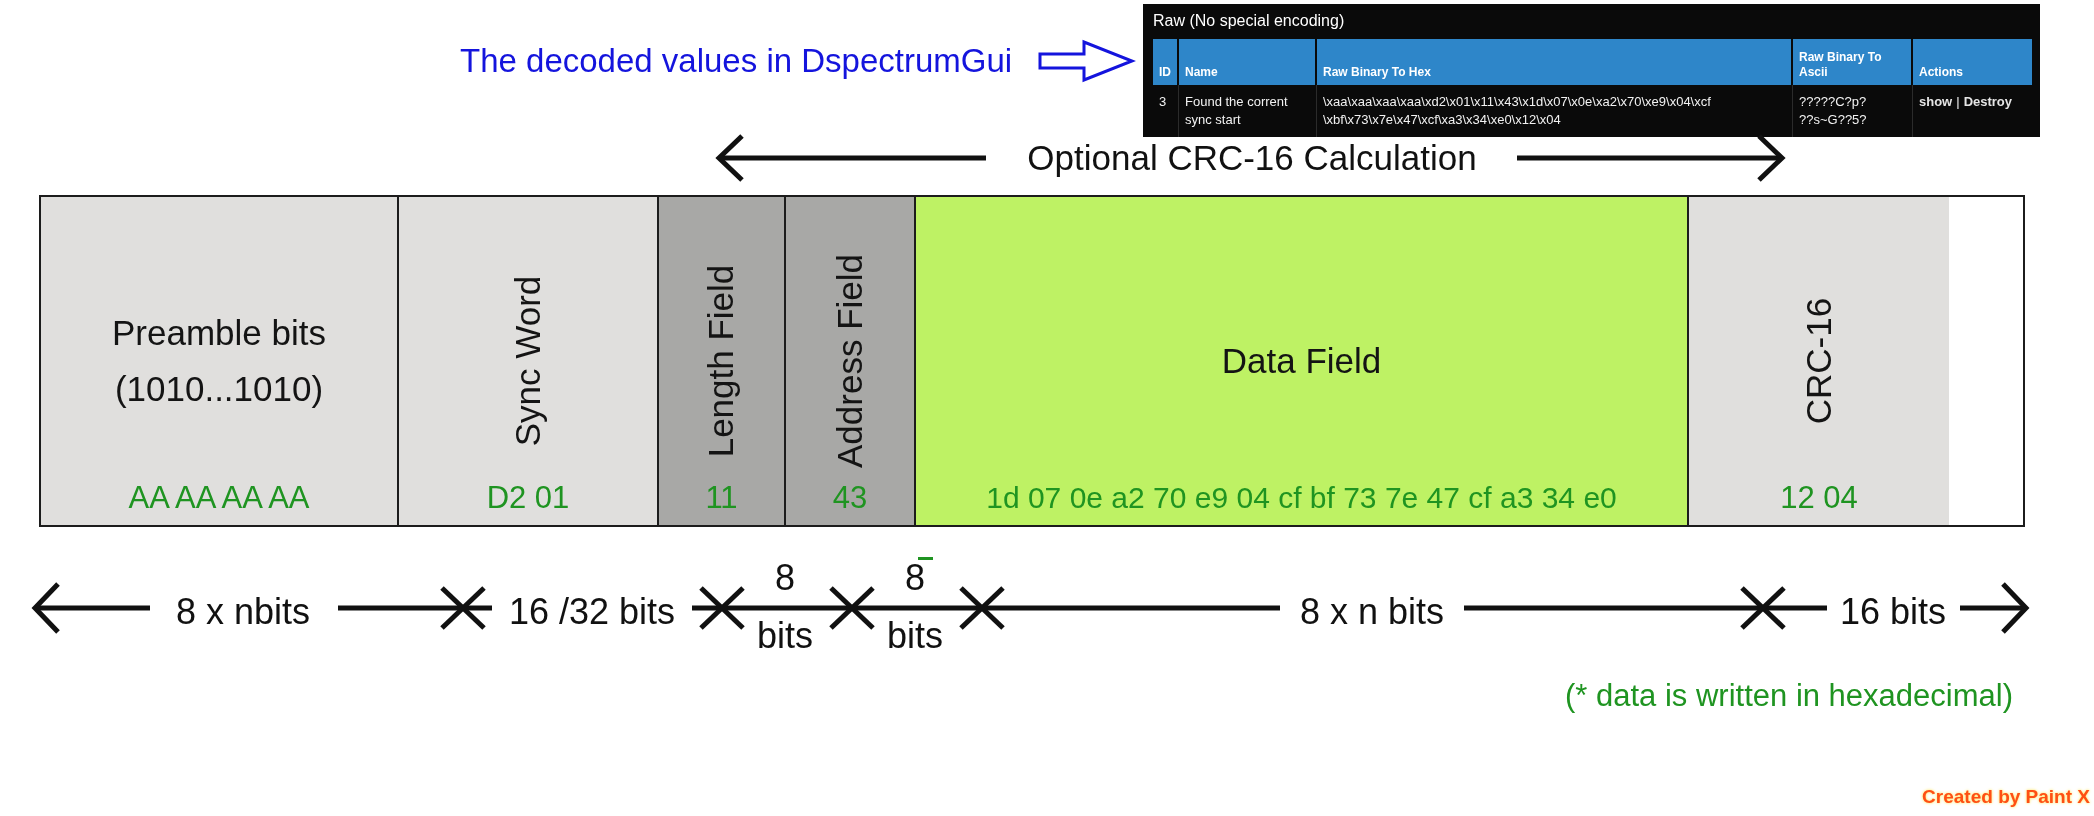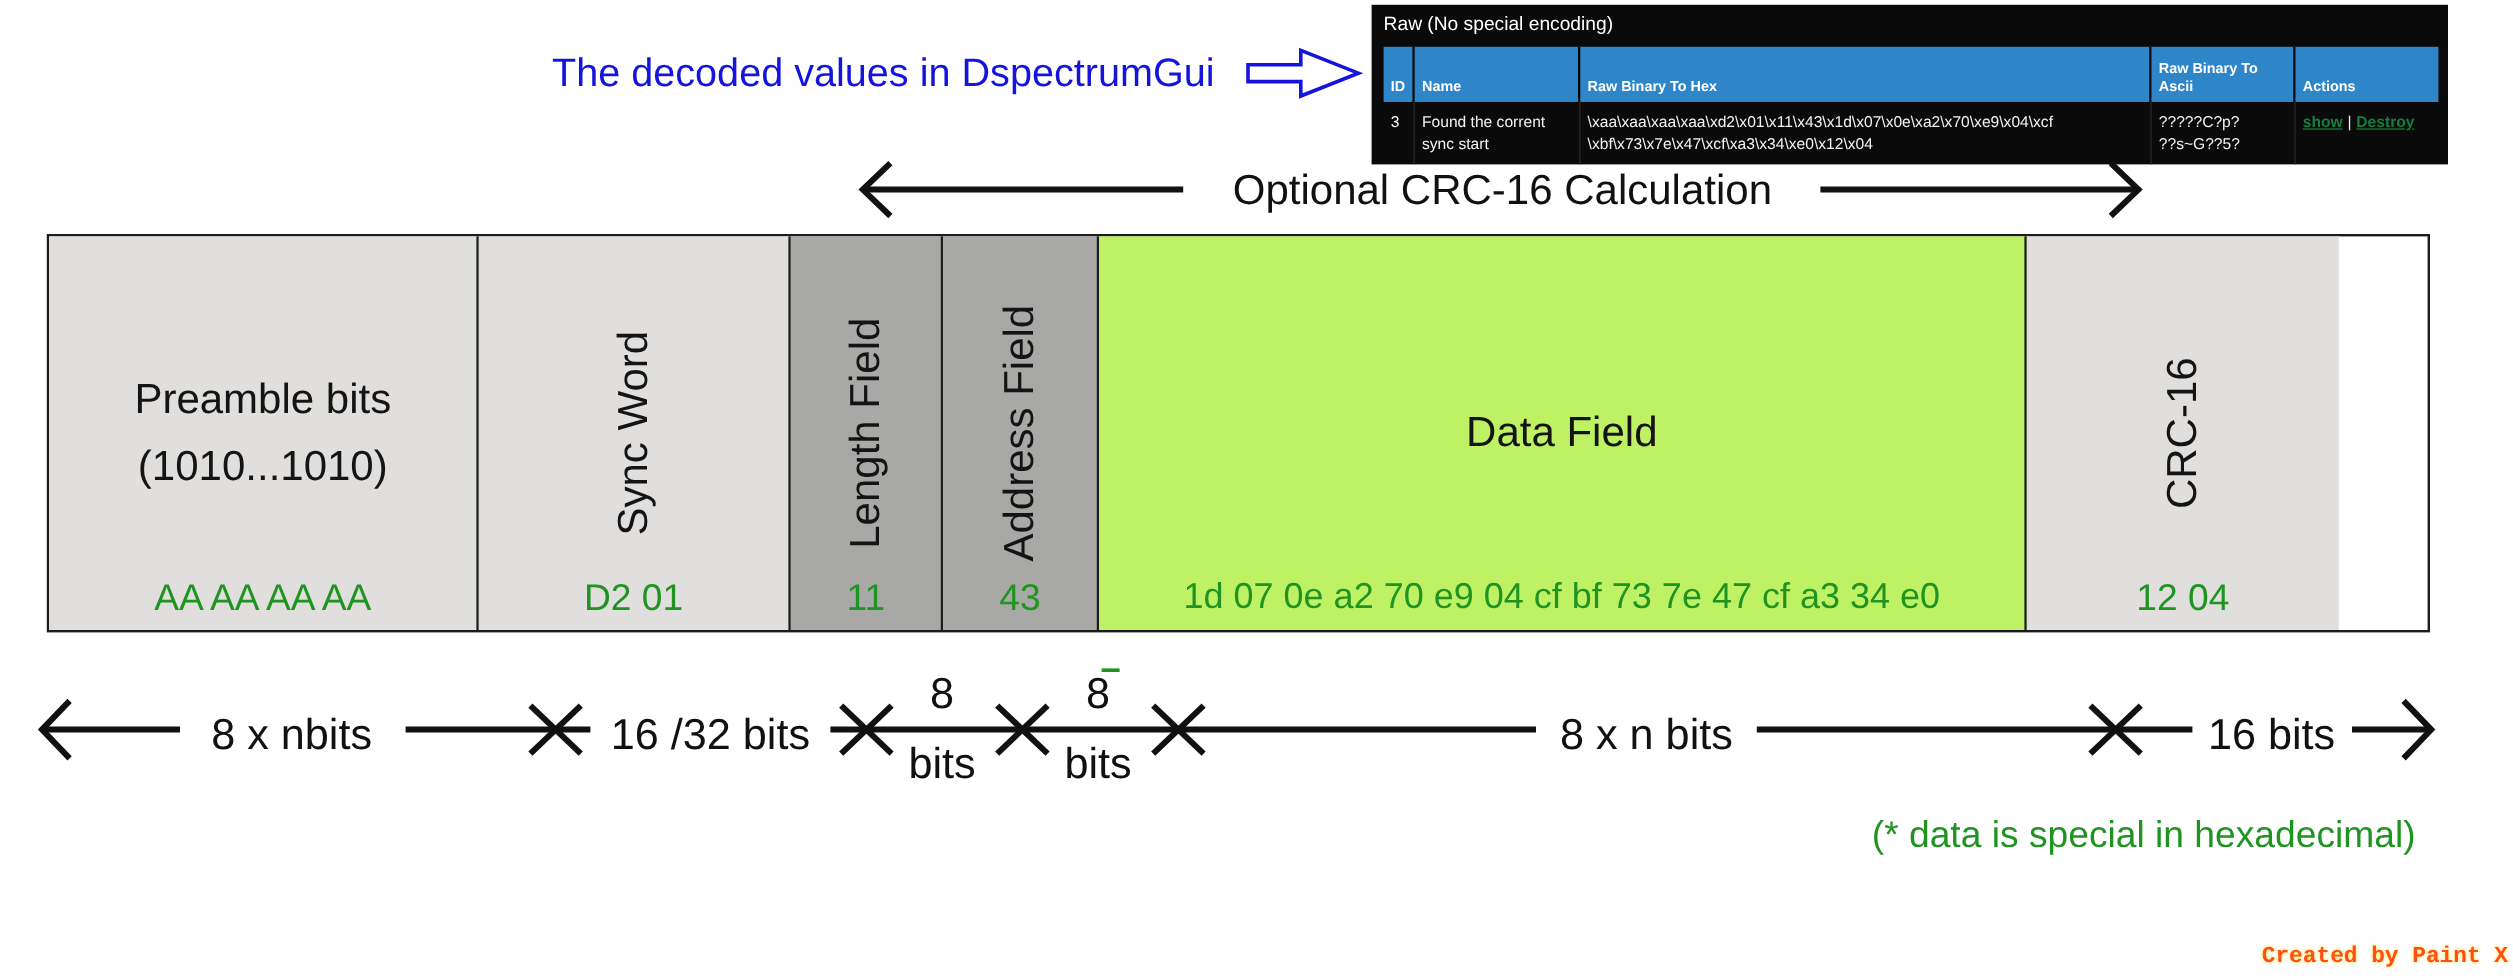--- a/index.html
+++ b/index.html
@@ -19,21 +19,21 @@
   
   .panel{position:absolute;left:1143px;top:4px;width:897px;height:133px;background:#0a0a0a;}
   .panel-title{position:absolute;left:10px;top:8px;font-size:16px;color:#fff;white-space:nowrap;}
   .dtable{position:absolute;left:10px;top:35px;width:879px;display:grid;
           grid-template-columns:26px 138px 476px 120px 119px;grid-template-rows:46px 52px;}
   .th{background:var(--tableblue);color:#ffffff;font-size:12px;font-weight:bold;
       display:flex;align-items:flex-end;padding:5px 6px;border-right:2px solid #0a0a0a;line-height:1.25;}
   .th:nth-child(5){border-right:none;}
   .td{color:#f2f2f2;font-size:13px;line-height:1.4;padding:8px 6px 0 6px;border-right:1px solid #2b2b2b;}
   .td.last{border-right:none;}
-  .td a{color:#15803d;font-weight:600;text-decoration:underline;cursor:pointer;}
+  .td a{color:#e5e5e5;font-weight:600;cursor:pointer;}
   .td .sep{text-decoration:none;font-weight:400;padding:0 4px;}
 
   
   .packet{position:absolute;left:39px;top:195px;width:1986px;height:332px;
           border:2px solid #1c1c1c;display:flex;}
   .pf{position:relative;border-right:2px solid #1c1c1c;height:100%;}
   .pf.last{border-right:none;}
   .pf.light{background:#e0dfdd;}
   .pf.dark{background:#a8a8a6;}
   .pf.white{background:#bef264;text-decoration:underline;}
@@ -46,21 +46,21 @@
   .pf-value.hex{font-size:30px;}
 
   
   svg text{font-family:"Liberation Sans",sans-serif;fill:#111;}
 
   .crc-span{position:absolute;left:700px;top:126px;}
   .dim{position:absolute;left:0px;top:545px;}
 
   .footnote{position:absolute;right:81px;top:680px;font-size:31px;line-height:1;color:var(--green);white-space:nowrap;}
   .credit{position:absolute;right:4px;top:786px;font-size:19px;font-weight:600;color:var(--credit);
-          text-shadow:0 0 3px #ffdf40;white-space:nowrap;font-family:Liberation Mono, monospace;}
+          text-shadow:0 0 3px #ffdf40;white-space:nowrap;}
 </style>
 </head>
 <body>
 
 <div class="canvas">
 
   <div class="blue-note">The decoded values in DspectrumGui</div>
   <svg class="block-arrow" width="100" height="46" viewBox="0 0 100 46">
     <polygon points="4,16 48,16 48,4 96,23 48,42 48,30 4,30" fill="#ffffff" style="stroke:var(--blue)" stroke-width="3" stroke-linejoin="miter"></polygon>
   </svg>
@@ -173,16 +173,16 @@
     <line x1="1464" y1="63" x2="1827" y2="63" stroke="#111" stroke-width="5"></line>
     <g>
       <line x1="1742" y1="43" x2="1784" y2="83" stroke="#111" stroke-width="5"></line>
       <line x1="1742" y1="83" x2="1784" y2="43" stroke="#111" stroke-width="5"></line>
     </g>
     <text x="1893" y="79" font-size="36" text-anchor="middle">16 bits</text>
     <line x1="1960" y1="63" x2="2023" y2="63" stroke="#111" stroke-width="5"></line>
     <path d="M2003,39 L2026,63 L2003,87" fill="none" stroke="#111" stroke-width="5"></path>
   </svg>
 
-  <div class="footnote">(* data is special in hexadecimal)</div>
+  <div class="footnote">(* data is written in hexadecimal)</div>
   <div class="credit">Created by Paint X</div>
 
 </div>
 
 </body></html>

